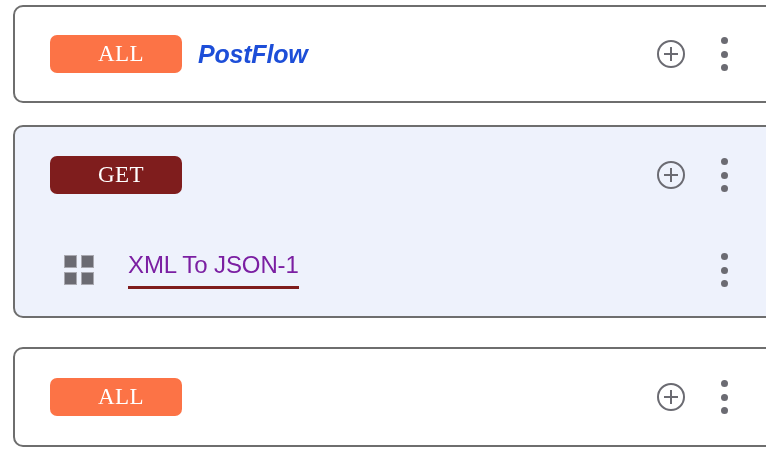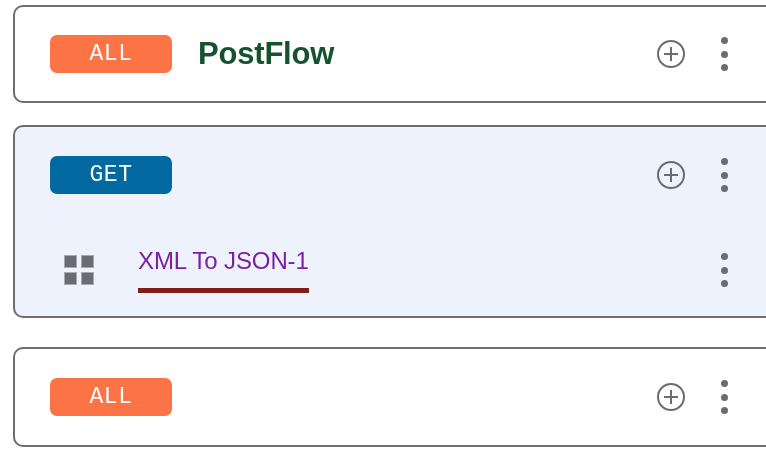--- a/index.html
+++ b/index.html
@@ -69,36 +69,38 @@
     width: 122px;
     height: 38px;
     border-radius: 7px;
     display: flex;
     align-items: center;
     justify-content: center;
     color: #ffffff;
     font-size: 23px;
     font-weight: 400;
     letter-spacing: 0.5px;
-    font-family: Liberation Mono, monospace;
+    font-family: Liberation Serif, serif;
+    padding-left: 10px;
   }
   .badge-all { background: #fc7346; }
-  .badge-get { background: #0369a1; }
+  .badge-get { background: #7f1d1d; }
 
   
   .row-title {
     position: absolute;
     left: 183px;
     top: 50%;
     transform: translateY(-50%);
-    font-size: 31px;
+    font-size: 25px;
     font-weight: bold;
-    color: #14532d;
+    color: #1d4ed8;
     white-space: nowrap;
     letter-spacing: -0.2px;
+    font-style: italic;
   }
 
   
   .icon-add {
     position: absolute;
     left: 641px;
     top: 50%;
     transform: translateY(-50%);
     width: 30px;
     height: 30px;
@@ -141,30 +143,30 @@
     display: block;
     width: 13px;
     height: 13px;
     background: #6b6b72;
     border: 1px solid #a9a9b0;
     box-sizing: border-box;
   }
 
   .policy-link {
     position: absolute;
-    left: 123px;
+    left: 113px;
     top: 50%;
     transform: translateY(-50%);
     font-size: 24px;
     color: #7b1fa2;
     white-space: nowrap;
     text-decoration: none;
     letter-spacing: -0.1px;
-    padding-bottom: 13px;
-    border-bottom: 5px solid #7f1d1d;
+    padding-bottom: 7px;
+    border-bottom: 3px solid #7f1d1d;
     cursor: pointer;
   }
 </style>
 </head>
 <body>
 
 <div class="flow-list">
 
   <div class="card card-postflow">
     <div class="row">

